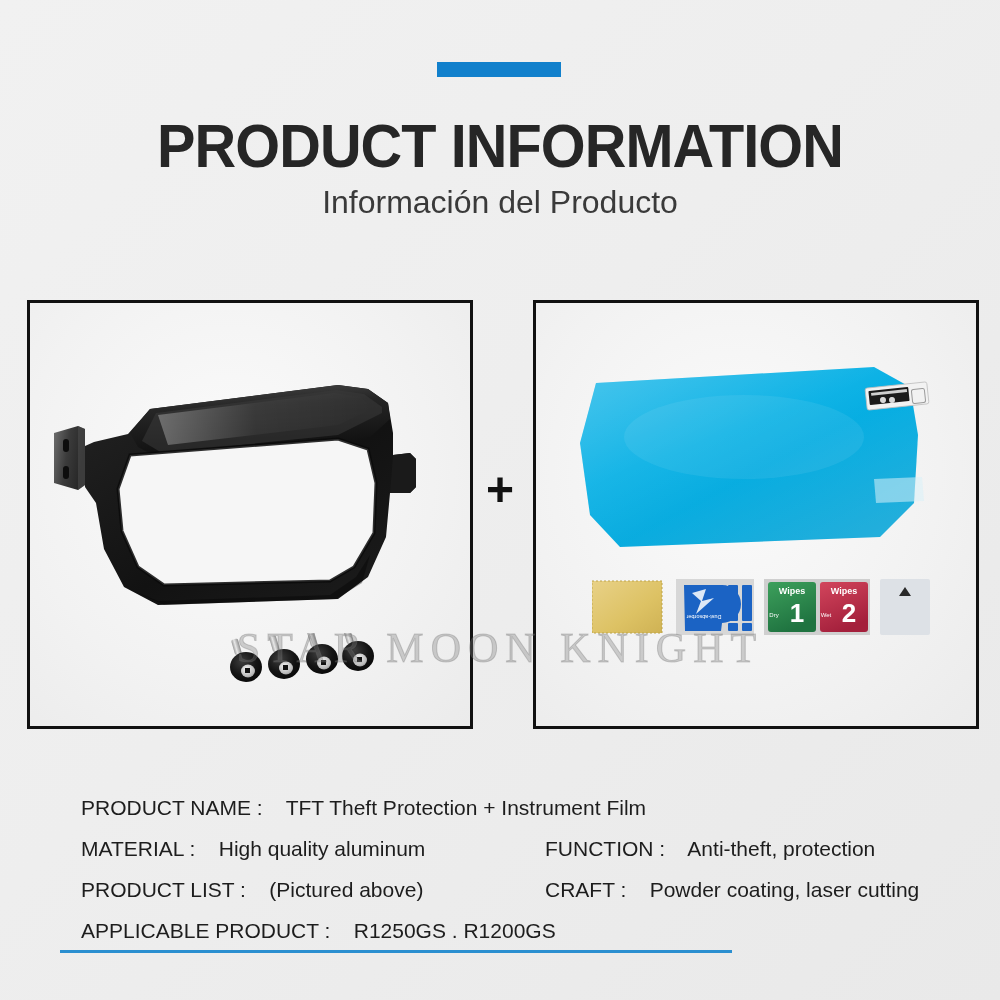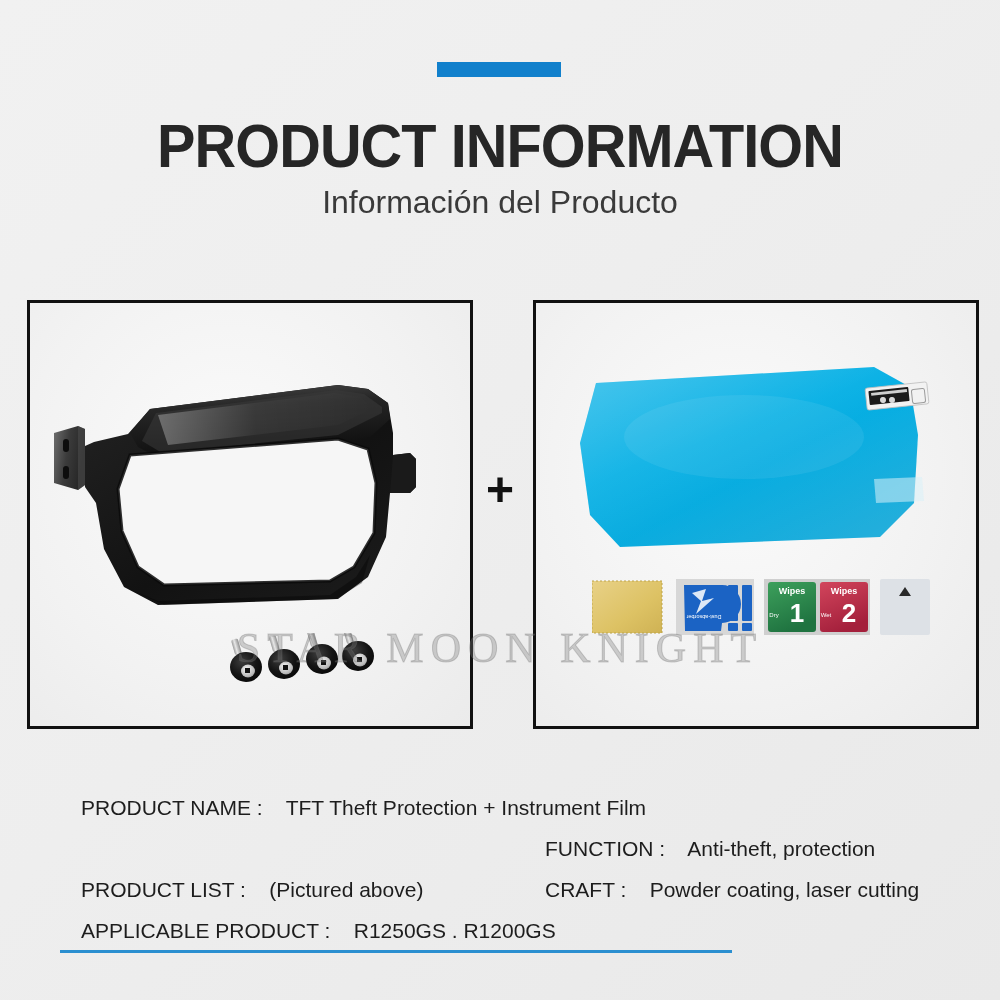--- a/index.html
+++ b/index.html
@@ -408,20 +408,25 @@
 
     <div class="spec-row">
       <div class="spec-cell col1">
         <span class="spec-label">PRODUCT NAME :</span>
         <span>&nbsp;&nbsp;</span>
         <span class="spec-value">TFT Theft Protection  + Instrument Film</span>
       </div>
     </div>
 
     <div class="spec-row">
+      <div class="spec-cell col1">
+        <span class="spec-label">MATERIAL :</span>
+        <span>&nbsp;&nbsp;</span>
+        <span class="spec-value">High quality aluminum</span>
+      </div>
       <div class="spec-cell col2">
         <span class="spec-label">FUNCTION :</span>
         <span>&nbsp;&nbsp;</span>
         <span class="spec-value">Anti-theft, protection</span>
       </div>
     </div>
 
     <div class="spec-row">
       <div class="spec-cell col2">
         <span class="spec-label">CRAFT :</span>

